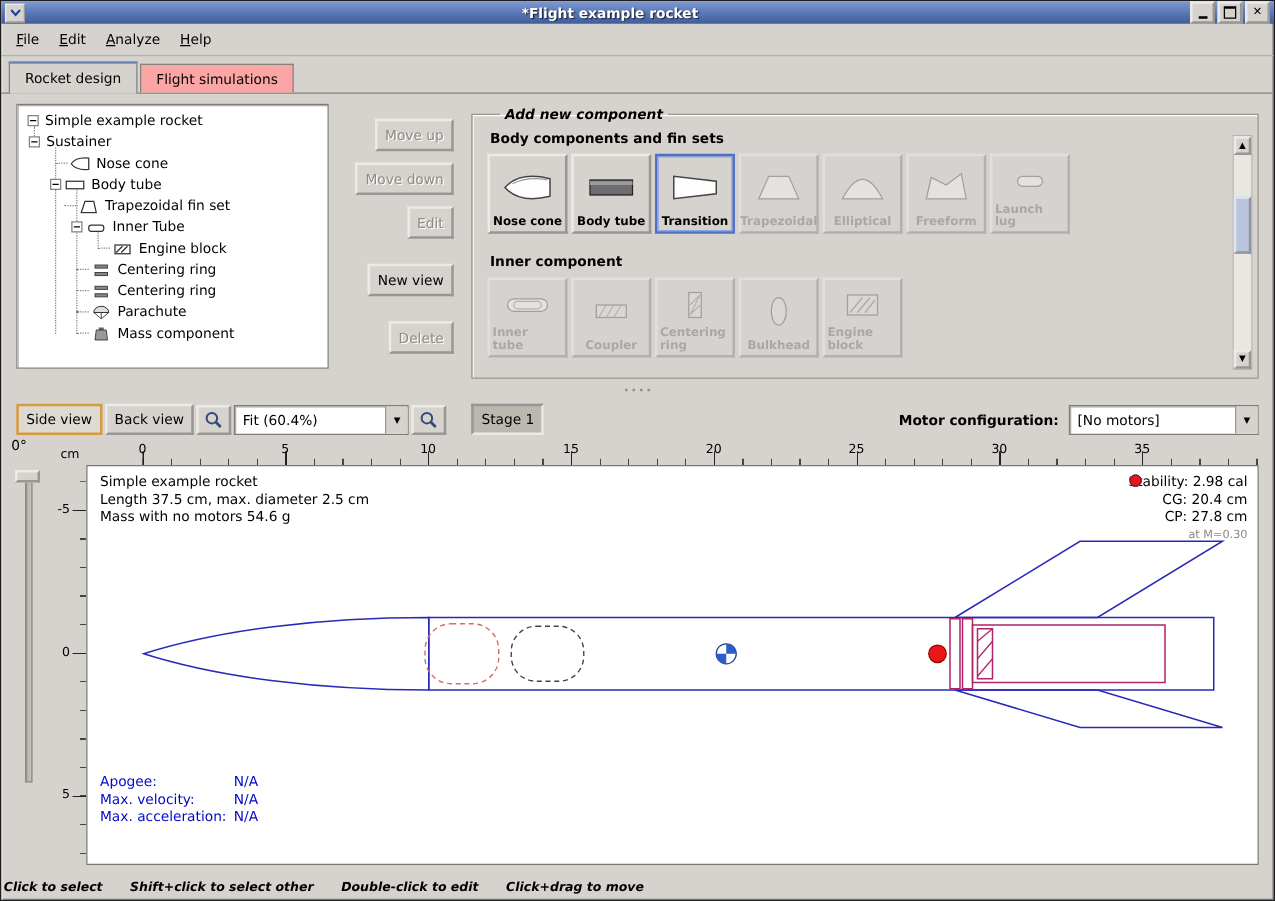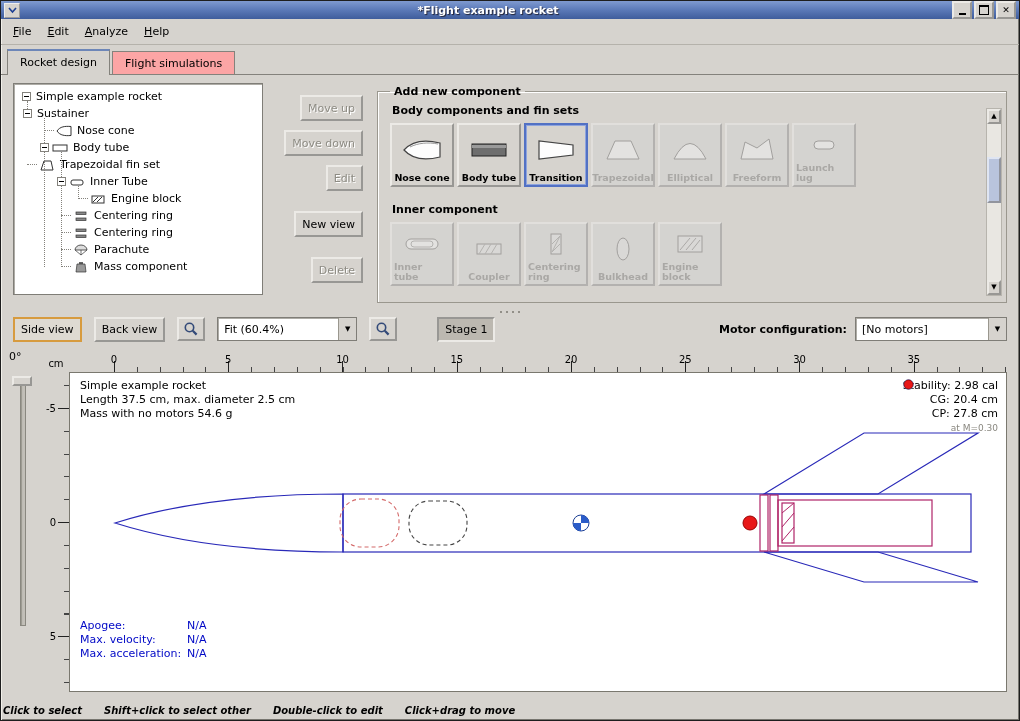--- a/index.html
+++ b/index.html
@@ -34,41 +34,41 @@
   .t-conn{width:10px;height:0;border-top:1px dotted #84827c;margin-left:-12px;margin-right:2px;flex:0 0 auto;}
   .t-icon{flex:0 0 auto;margin-right:3px;}
   
   .actions-col{width:88px;display:flex;flex-direction:column;gap:9px;margin-top:12px;flex:0 0 auto;align-items:flex-end;}
   .btn{background:#d6d3ce;border:2px outset #eceae6;font-family:inherit;font-size:11px;padding:4px 6px;color:#000;}
   .btn.disabled{color:#8e8c84;text-shadow:1px 1px 0 #fff;}
   .actions-col .btn{height:26px;box-sizing:border-box;}
   .spacer6{height:2px;}
   
   .group{flex:1;position:relative;border:1px solid #9a978e;box-shadow:1px 1px 0 #fff inset;margin-top:2px;padding:2px 10px 6px 10px;}
-  .group legend{font-weight:bold;padding:0 4px;margin-left:2px;}
+  .group legend{font-weight:bold;padding:0 4px;margin-left:12px;font-style:italic;}
   fieldset{min-width:0;}
   .section-label{font-weight:bold;margin:4px 0 6px 4px;}
   .comp-row{display:flex;gap:3px;padding-left:2px;}
   .comp-btn{width:64px;height:64px;box-sizing:border-box;background:#d6d3ce;border:2px outset #eceae6;display:flex;flex-direction:column;align-items:center;justify-content:flex-end;padding:2px;font-family:inherit;}
   .comp-btn .c-icon{flex:1;display:flex;align-items:center;justify-content:center;}
   .comp-btn .c-label{font-size:9.5px;font-weight:bold;line-height:1.05;text-align:left;color:#000;}
   .comp-btn.disabled{opacity:.55;filter:grayscale(.8);}
   .comp-btn.disabled .c-label{color:#87857e;}
   .comp-btn.focused{border:2px solid #5271c4;box-shadow:inset 0 0 0 1px #8ea4dd;}
   .sect-gap{height:12px;}
   
   .vscroll{position:absolute;right:4px;top:10px;bottom:6px;width:16px;background:#e9e7e2;border:1px solid #b7b4ad;box-sizing:border-box;}
   .vs-btn{position:absolute;left:0;width:14px;height:15px;background:#d6d3ce;border:2px outset #eceae6;box-sizing:border-box;display:flex;align-items:center;justify-content:center;font-size:7px;line-height:1;}
   .vs-up{top:0;} .vs-down{bottom:0;}
   .vs-thumb{position:absolute;left:0;top:48px;height:46px;width:14px;background:#b9c4dd;border:2px outset #dfe5f2;box-sizing:border-box;}
   
   .splitter{height:10px;display:flex;align-items:center;justify-content:center;gap:4px;flex:0 0 auto;}
   .dot{width:2px;height:2px;background:#928f88;}
   
-  .view-toolbar{height:31px;display:flex;align-items:flex-start;padding:0 12px;gap:12px;flex:0 0 auto;}
+  .view-toolbar{height:31px;display:flex;align-items:flex-end;padding:0 12px;gap:2px;flex:0 0 auto;}
   .btn.toggled-accent{border:2px solid #d79b3f;background:#dedad2;}
   .btn.pressed{border:2px inset #eceae6;background:#bcb8b0;}
   .tool-btn{width:28px;height:24px;display:flex;align-items:center;justify-content:center;padding:0;}
   .combo{display:flex;align-items:center;height:24px;border:1px solid #7f7d77;box-shadow:inset 1px 1px 0 #aeaca6;background:#fff;box-sizing:border-box;}
   .combo .combo-text{padding:0 6px;flex:1;white-space:nowrap;}
   .combo .combo-arrow{width:17px;height:100%;background:#d6d3ce;border-left:1px solid #9a978e;display:flex;align-items:center;justify-content:center;font-size:7px;}
   .combo.zoom{width:140px;}
   .combo.motor{width:152px;}
   .gap20{width:16px;}
   .right-tools{margin-left:auto;display:flex;align-items:center;gap:8px;}
@@ -247,21 +247,21 @@
           </svg>
         <span class="t-label">Nose cone</span>
       </div>
       <div class="tree-row" style="padding-left:42px;">
         <span class="exp"></span>
         <svg class="t-icon" width="16" height="12">
             <use href="#i-tube"></use>
           </svg>
         <span class="t-label">Body tube</span>
       </div>
-      <div class="tree-row" style="padding-left:25px;">
+      <div class="tree-row" style="padding-left:25px;margin-left:24px;">
         <span class="t-conn"></span>
         <svg class="t-icon" width="16" height="12">
             <use href="#i-fin"></use>
           </svg>
         <span class="t-label">Trapezoidal fin set</span>
       </div>
       <div class="tree-row" style="padding-left:59px;">
         <span class="exp"></span>
         <svg class="t-icon" width="16" height="12">
             <use href="#i-itube"></use>

